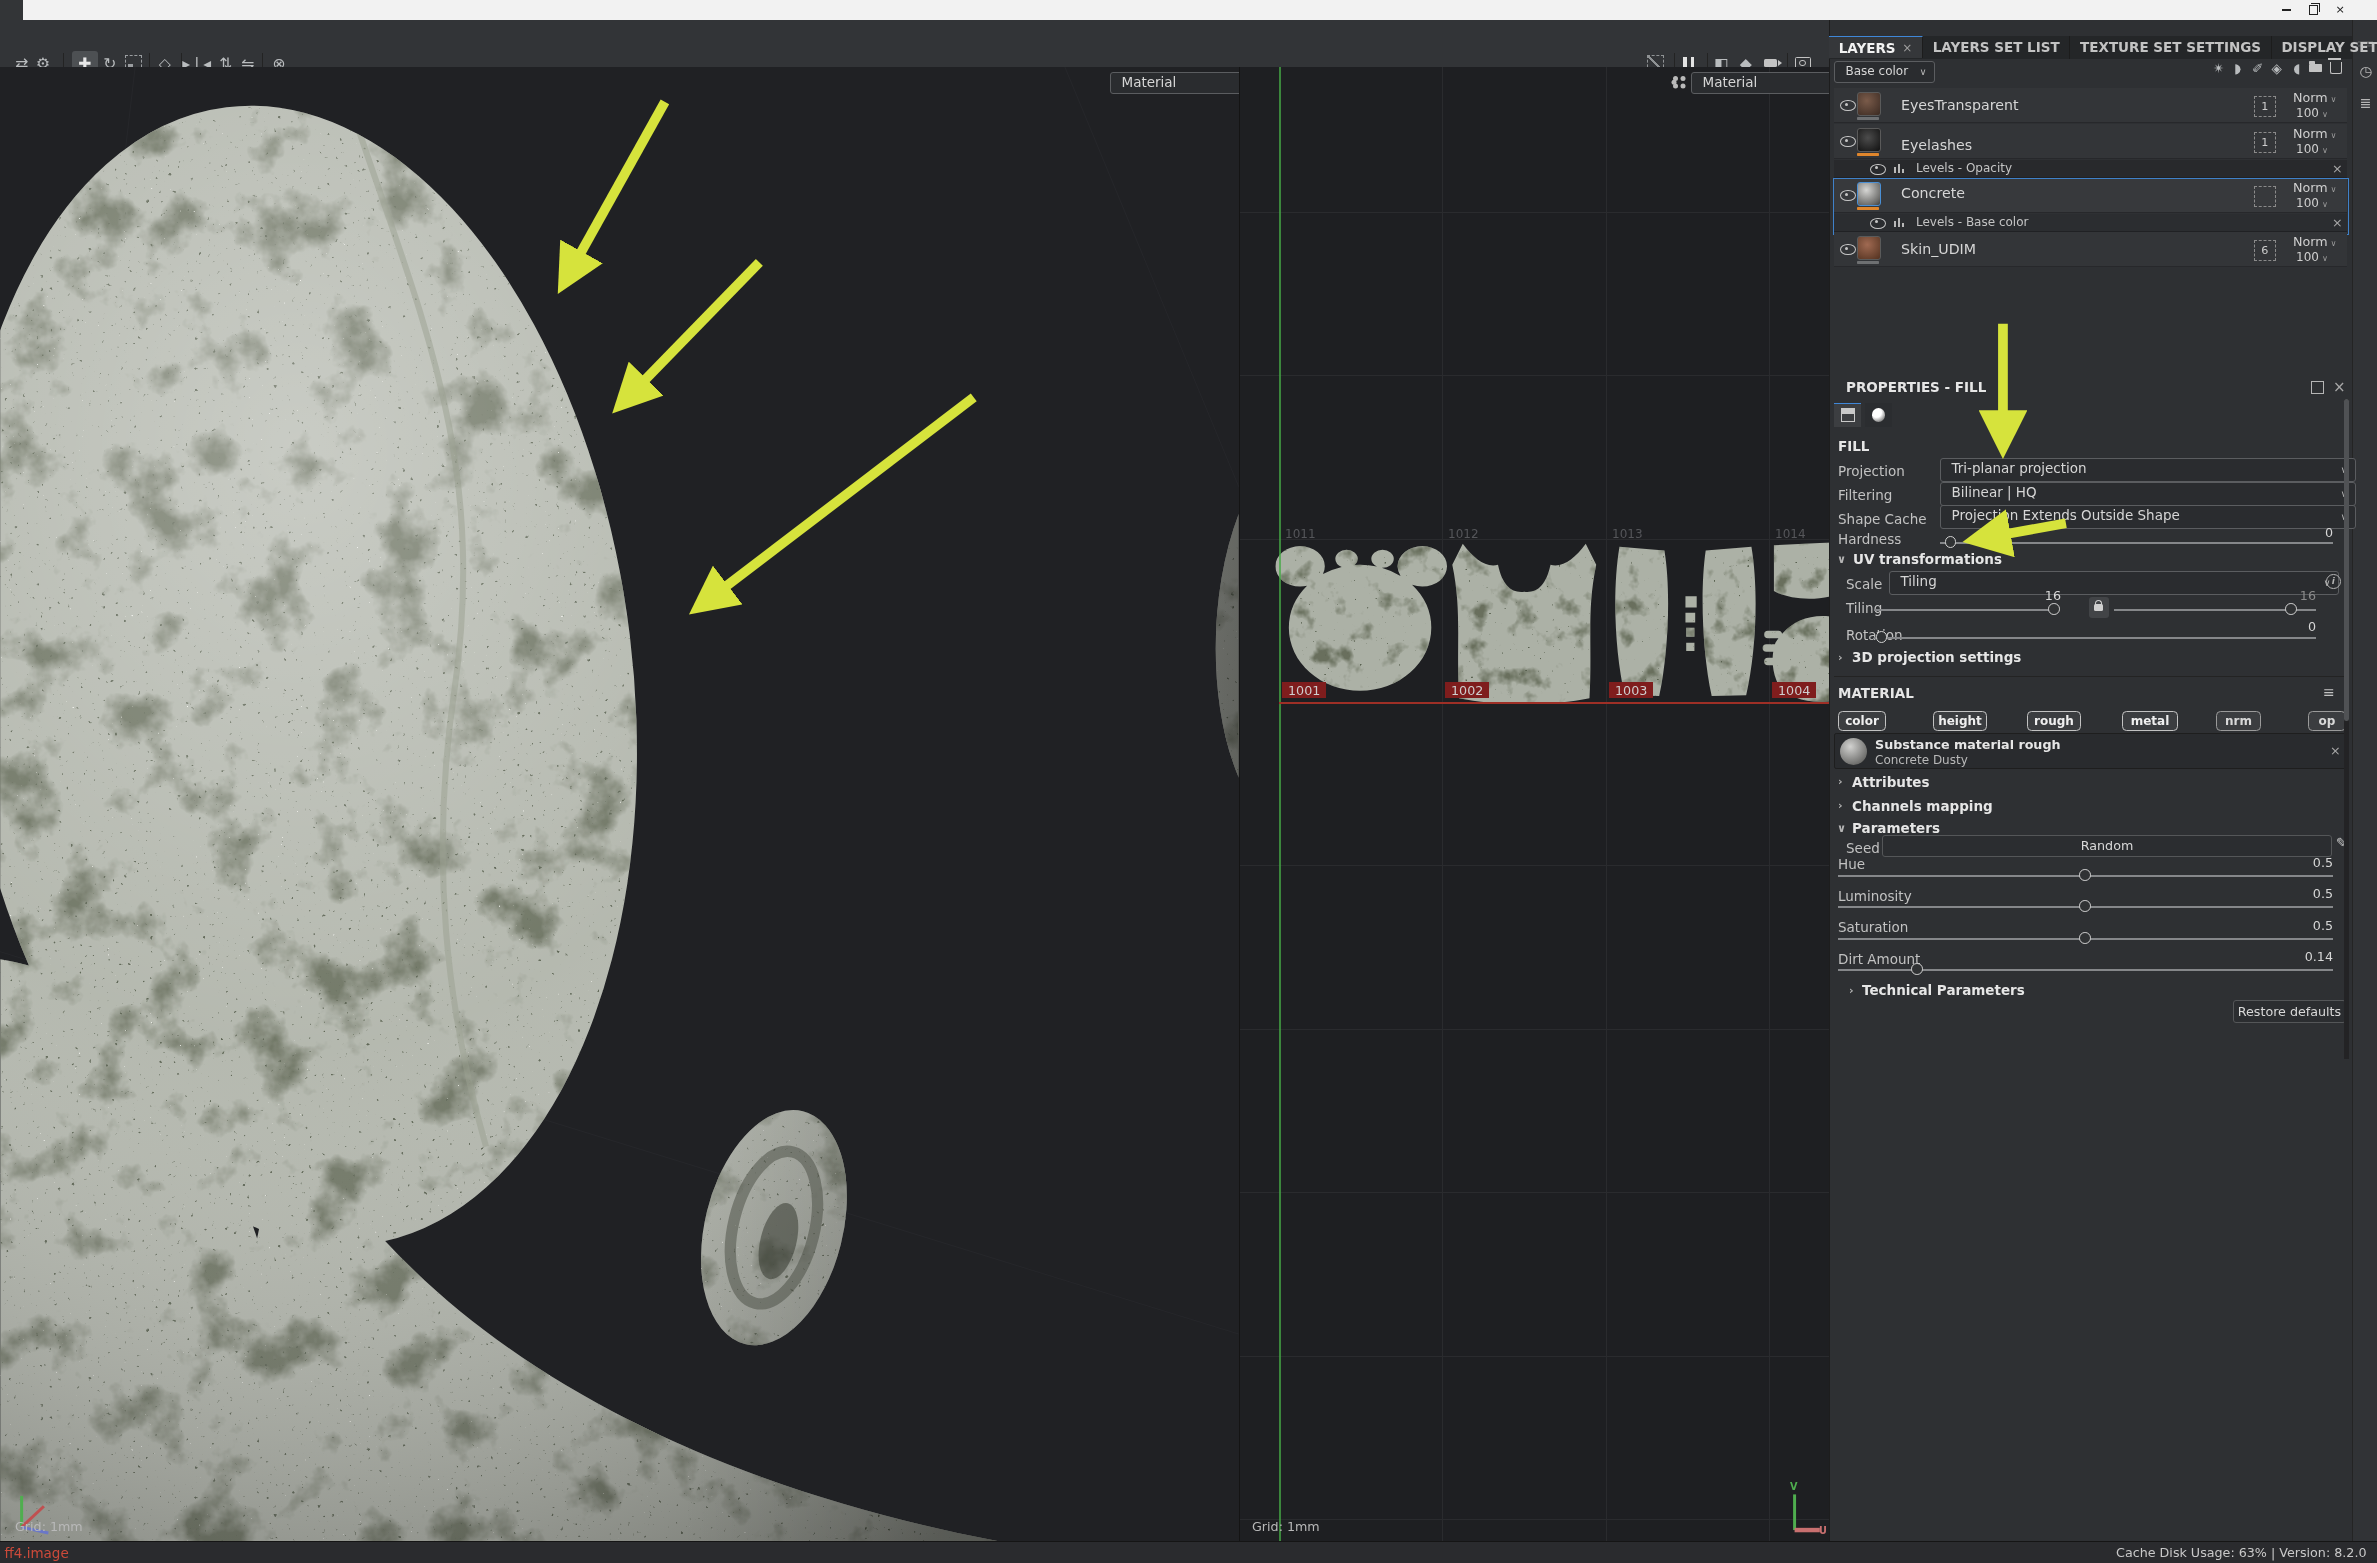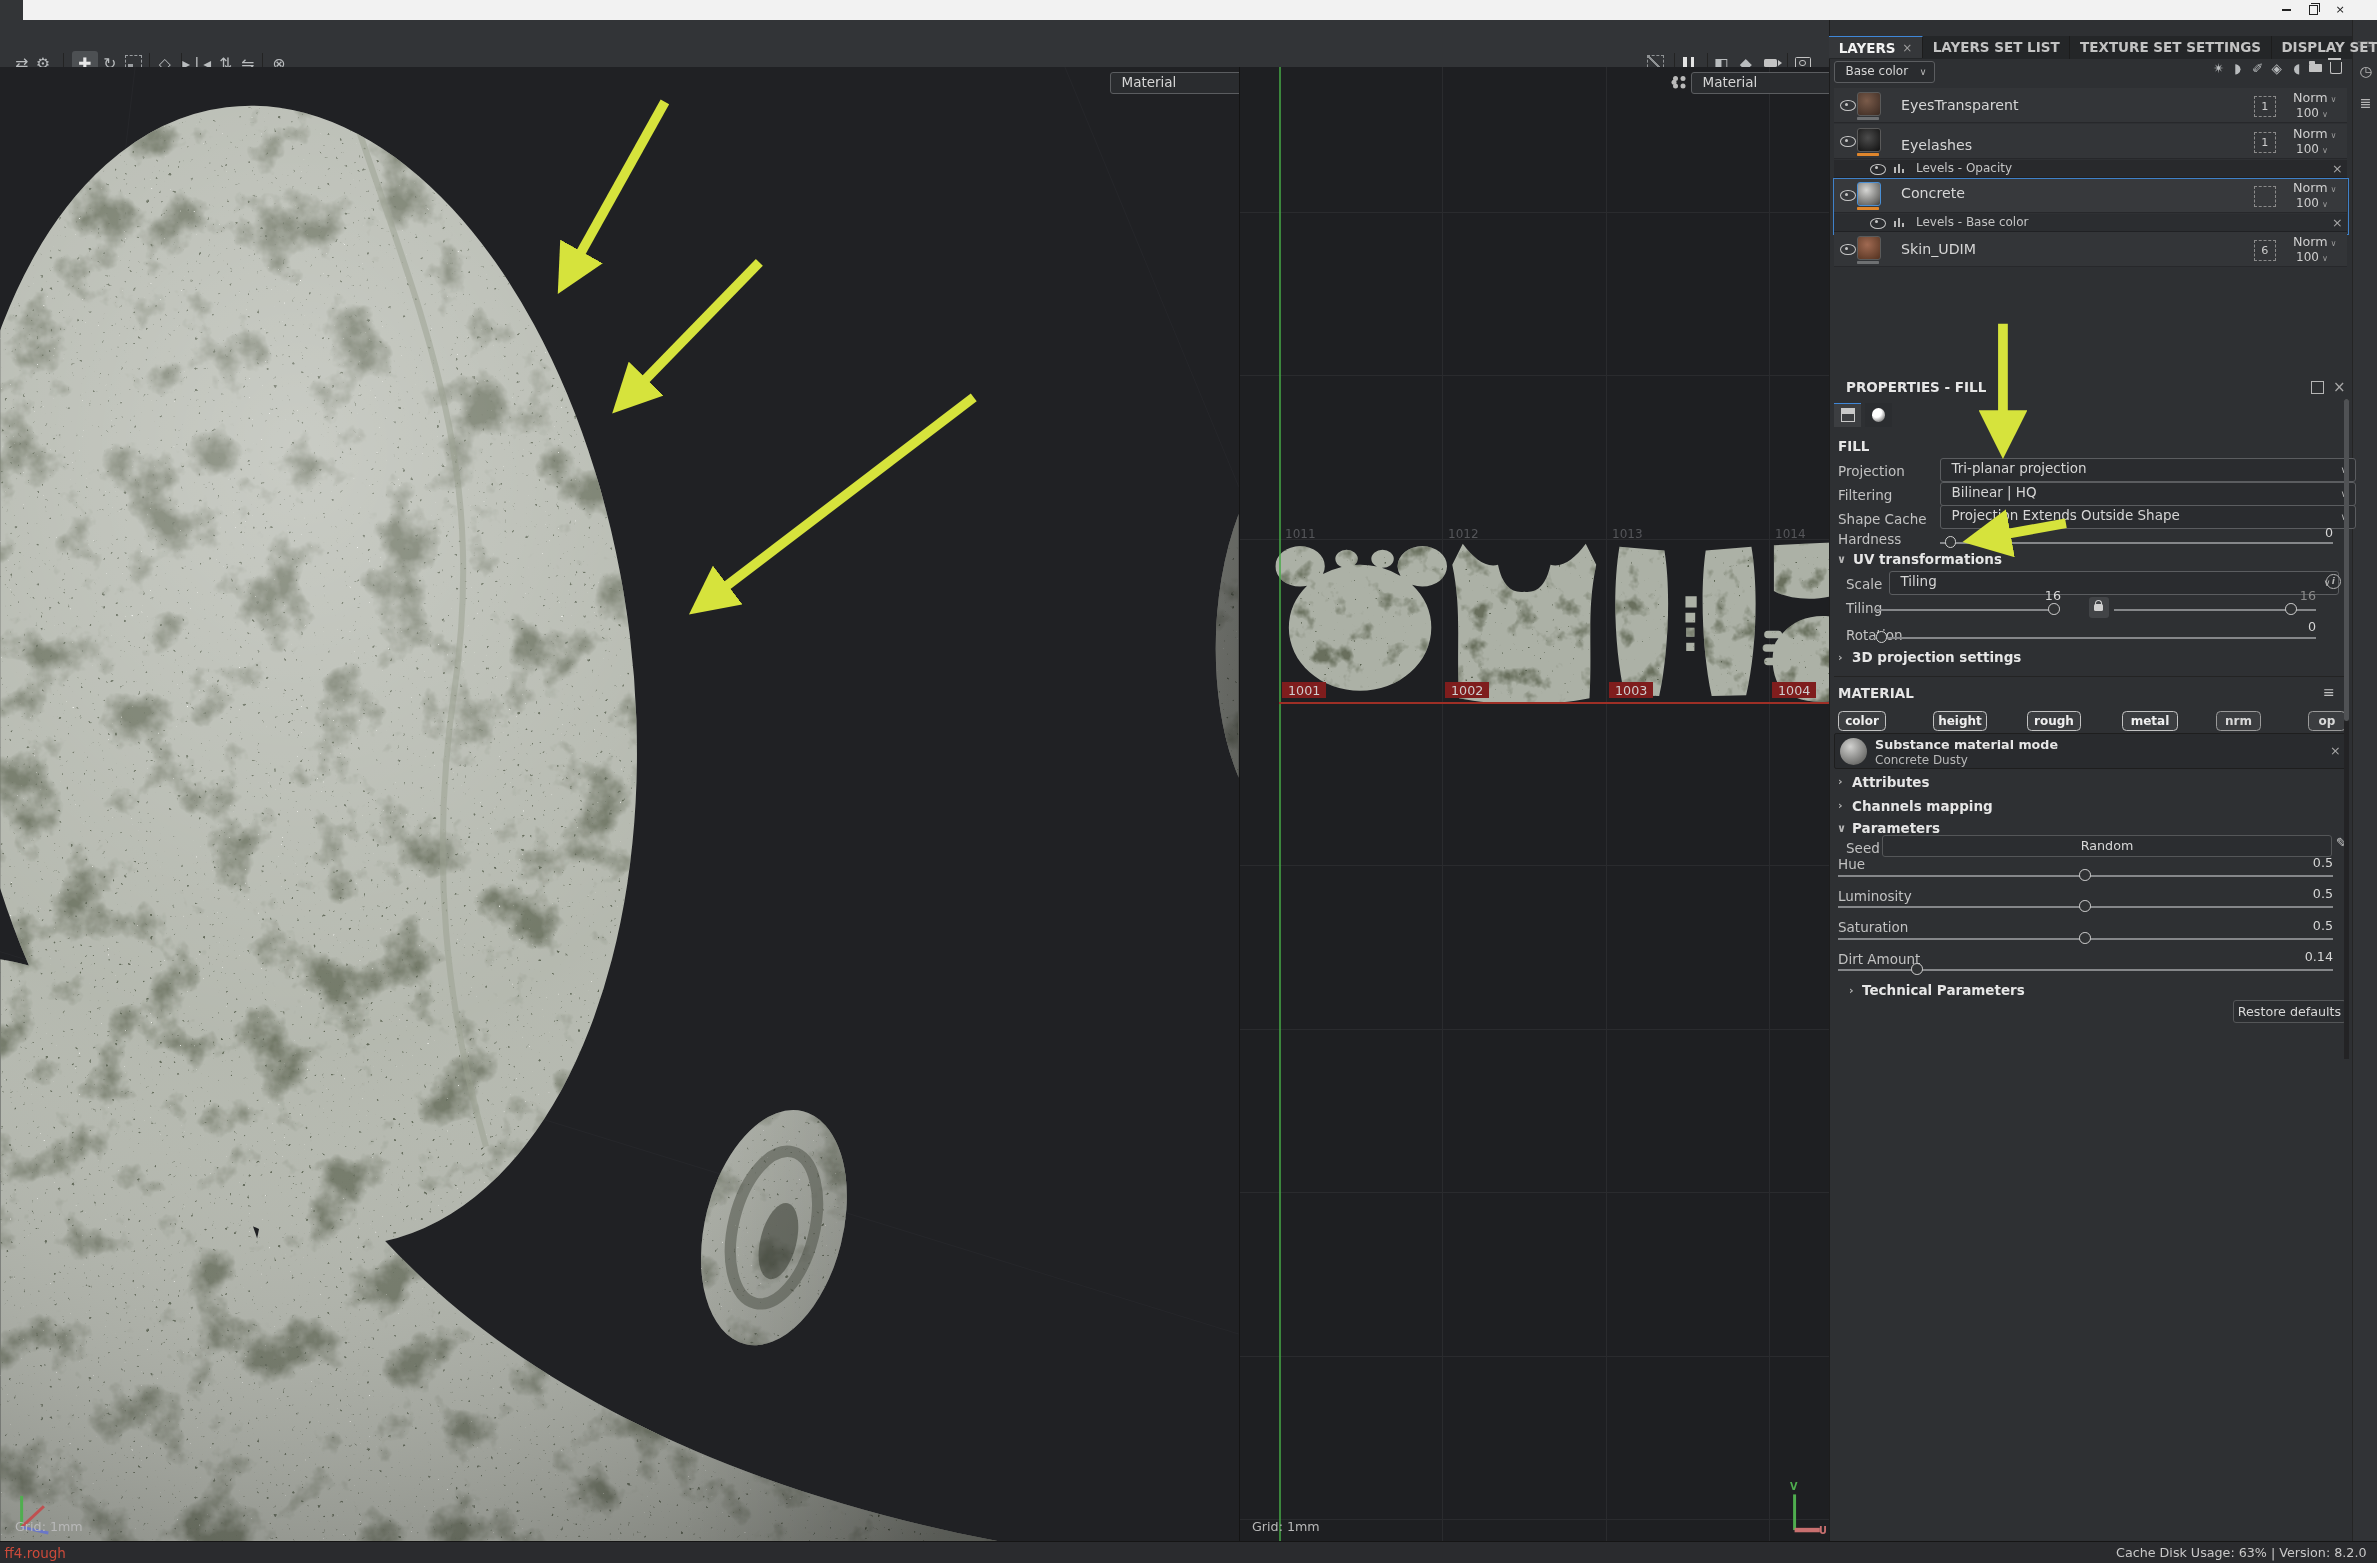--- a/index.html
+++ b/index.html
@@ -475,21 +475,21 @@
 
 <div class="chip" style="left:1838px;top:711px;width:46px">color</div>
 <div class="chip" style="left:1933px;top:711px;width:52px">height</div>
 <div class="chip" style="left:2027px;top:711px;width:52px">rough</div>
 <div class="chip" style="left:2122px;top:711px;width:54px">metal</div>
 <div class="chip dim" style="left:2216px;top:711px;width:43px">nrm</div>
 <div class="chip dim" style="left:2308px;top:711px;width:36px">op</div>
 
 <div class="matbox" style="left:1834px;top:733px;width:511px;height:34px">
   <span class="abs" style="left:4.5px;top:3.7px;width:27px;height:27px;border-radius:50%;background:radial-gradient(circle at 38% 32%,#d2d2d0,#6c6c6a 75%,#3d3d3c)"></span>
-  <span class="abs" style="left:40px;top:3px;font-weight:bold;font-size:12.7px;color:#e6e6e6">Substance material mode</span>
+  <span class="abs" style="left:40px;top:3px;font-weight:bold;font-size:12.7px;color:#e6e6e6">Substance material rough</span>
   <span class="abs" style="left:40px;top:19px;font-size:12px;color:#b9b9b9">Concrete Dusty</span>
   <span class="xbtn" style="left:495px;top:9px">×</span>
 </div>
 
 <span class="foldchev" style="left:1838px;top:775px">›</span>
 <span class="sec-h" style="left:1852px;top:774px">Attributes</span>
 <span class="foldchev" style="left:1838px;top:799px">›</span>
 <span class="sec-h" style="left:1852px;top:798px">Channels mapping</span>
 <span class="foldchev" style="left:1837px;top:822px">∨</span>
 <span class="sec-h" style="left:1852px;top:820px">Parameters</span>
@@ -525,21 +525,21 @@
 <span class="foldchev" style="left:1849px;top:984px">›</span>
 <span class="sec-h" style="left:1862px;top:982px">Technical Parameters</span>
 
 <div class="panelbtn" style="left:2233px;top:1000px;width:111px;height:21px">Restore defaults</div>
 
 <div class="scroll" style="left:2344px;top:399px;height:660px">
     <span class="th" style="top:0;height:322px"></span>
   </div>
 
 <div class="abs statusbar">
-  <span class="abs" style="left:4.5px;top:3px;color:#cd4a3a;font-size:13.5px">ff4.rough</span>
+  <span class="abs" style="left:4.5px;top:3px;color:#cd4a3a;font-size:13.5px">ff4.image</span>
   <span class="abs" style="right:10.5px;top:3px;color:#c9c9c9;font-size:12.7px">Cache Disk Usage:   63% | Version: 8.2.0</span>
 </div>
 
 <svg class="arrowsvg" width="2377" height="1563" viewBox="0 0 3171 2085">
   <defs>
     <marker id="ah" viewBox="0 0 10 10" refX="7.5" refY="5" markerWidth="5" markerHeight="5" orient="auto-start-reverse">
       <path d="M0 0 L10 5 L0 10 z" fill="#d6e33c"></path>
     </marker>
   </defs>
   <g stroke="#d6e33c" stroke-width="13" fill="none">

